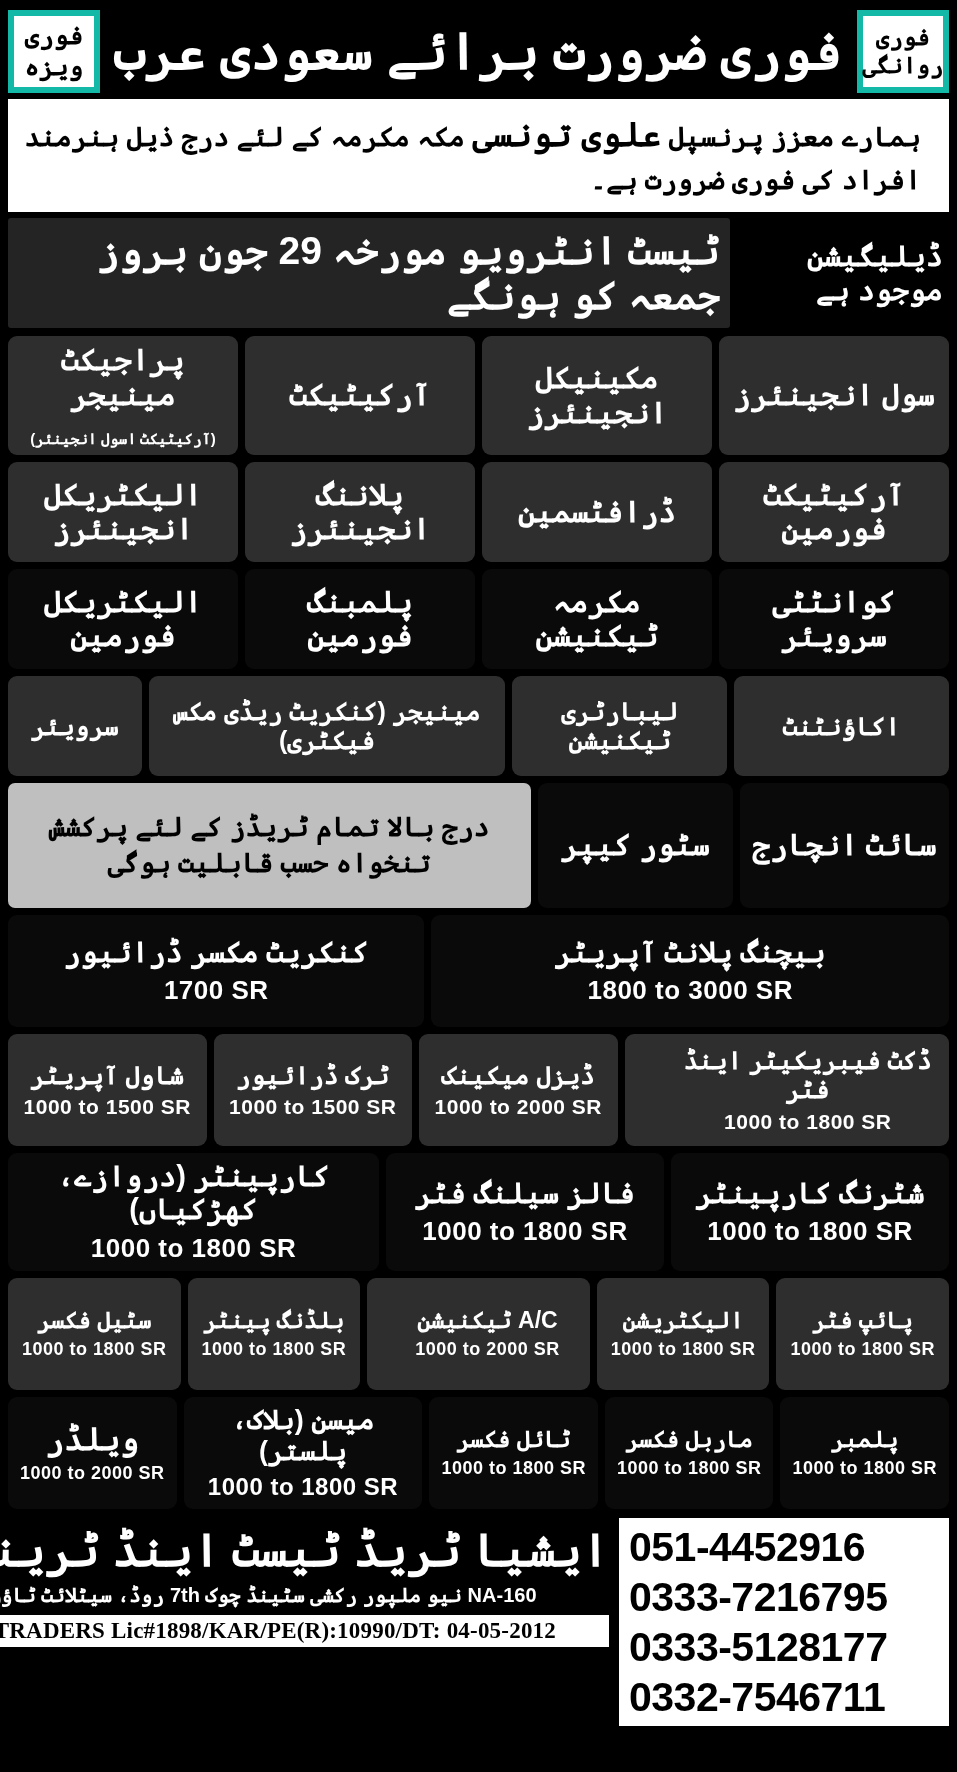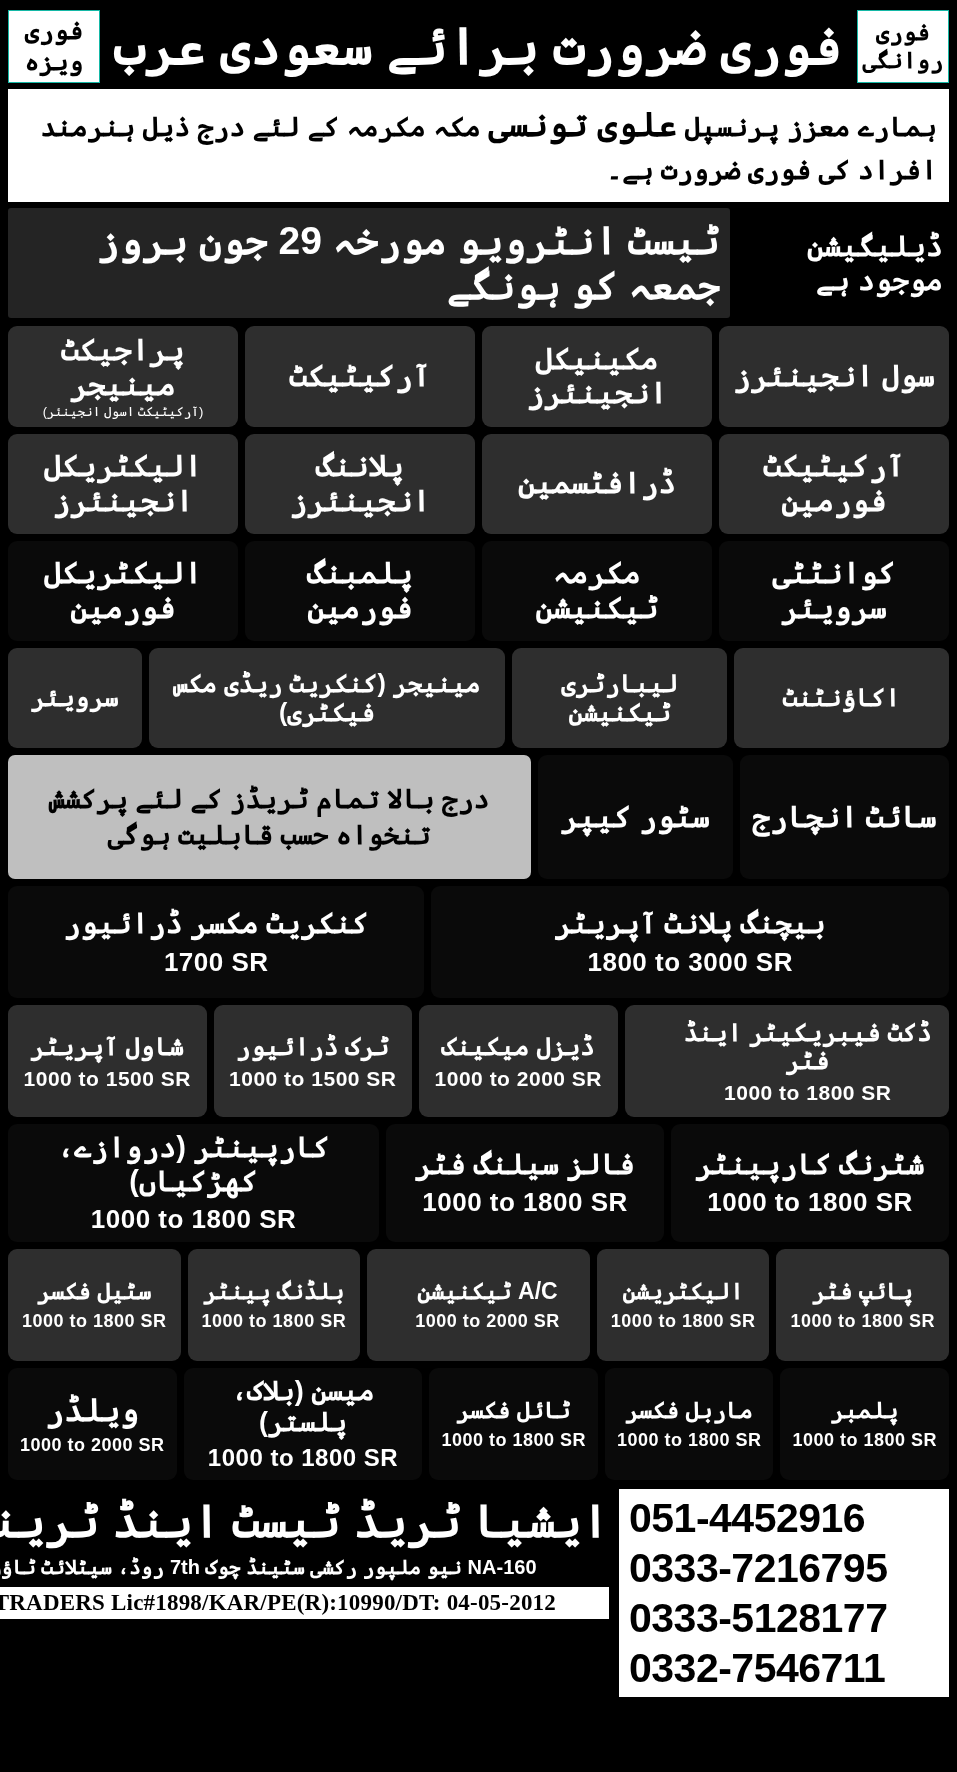--- a/index.html
+++ b/index.html
@@ -34,21 +34,21 @@
     width:92px;
     flex:0 0 92px;
     display:flex;
     flex-direction:column;
     align-items:center;
     justify-content:center;
     padding:4px 2px;
     line-height:1.25;
     font-size:25px;
     font-weight:bold;
-    border:1px solid #14b8a6;
+    border:6px solid #14b8a6;
     box-sizing:border-box;
   }
   .visa-box span{display:block;white-space:nowrap;}
   .main-title{
     flex:1 1 auto;
     color:#ffffff;
     font-size:52px;
     font-weight:bold;
     letter-spacing:1px;
     display:flex;
@@ -61,21 +61,21 @@
     font-size:23px;
   }
 
   
   .intro{
     background:#ffffff;
     color:#000000;
     font-size:27px;
     font-weight:bold;
     line-height:1.5;
-    padding:10px 12px 12px 12px;
+    padding:10px 28px 12px 12px;
     text-align:right;
     margin-bottom:6px;
   }
   .intro .big{font-size:34px;font-weight:bold;}
 
   
   .delegation{
     display:flex;
     flex-direction:row;
     align-items:stretch;
@@ -131,25 +131,25 @@
     min-height:78px;
   }
   .cell.alt{background:#2e2e2e;}
   .cell .title{
     font-size:30px;
     font-weight:bold;
     line-height:1.15;
     display:block;
   }
   .cell .sub{
-    font-size:13px;
-    font-weight:normal;
+    font-size:15px;
+    font-weight:bold;
     line-height:1.2;
     display:block;
-    margin-top:2px;
+    margin-top:18px;
   }
   .cell .salary{
     font-size:26px;
     font-weight:bold;
     letter-spacing:0.5px;
     direction:ltr;
     display:block;
     margin-top:6px;
     font-family:"Liberation Sans", sans-serif;
   }

